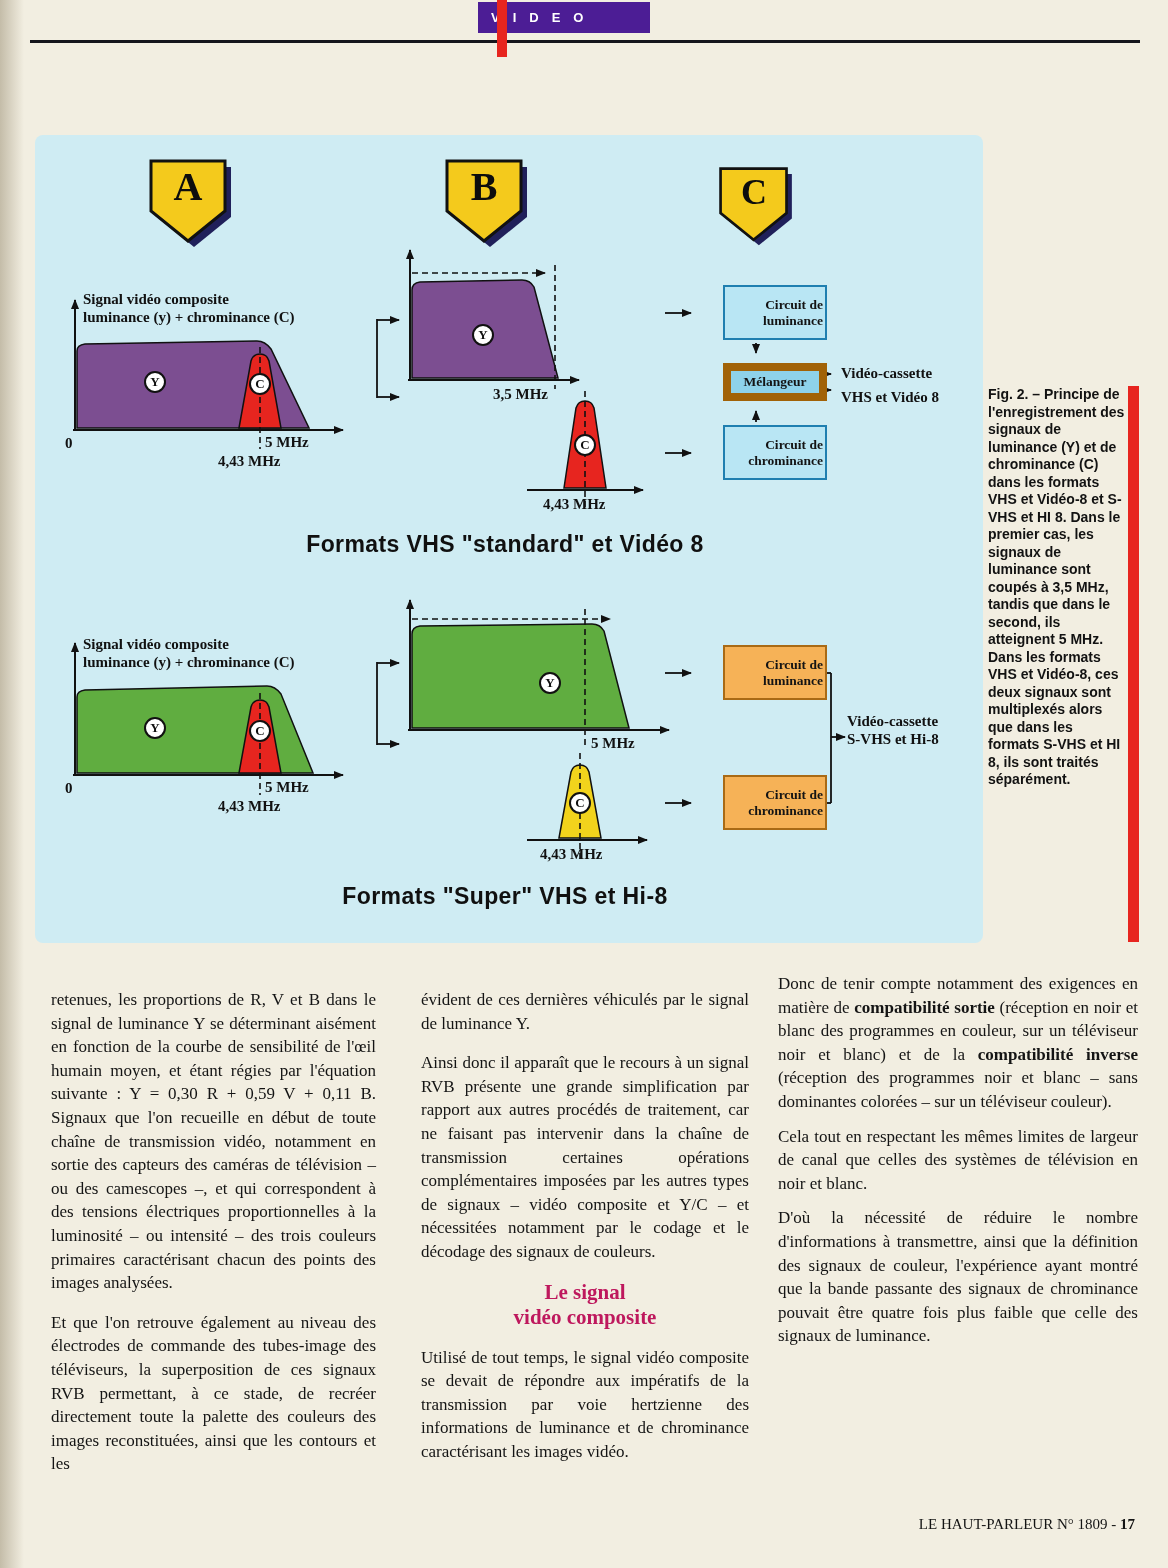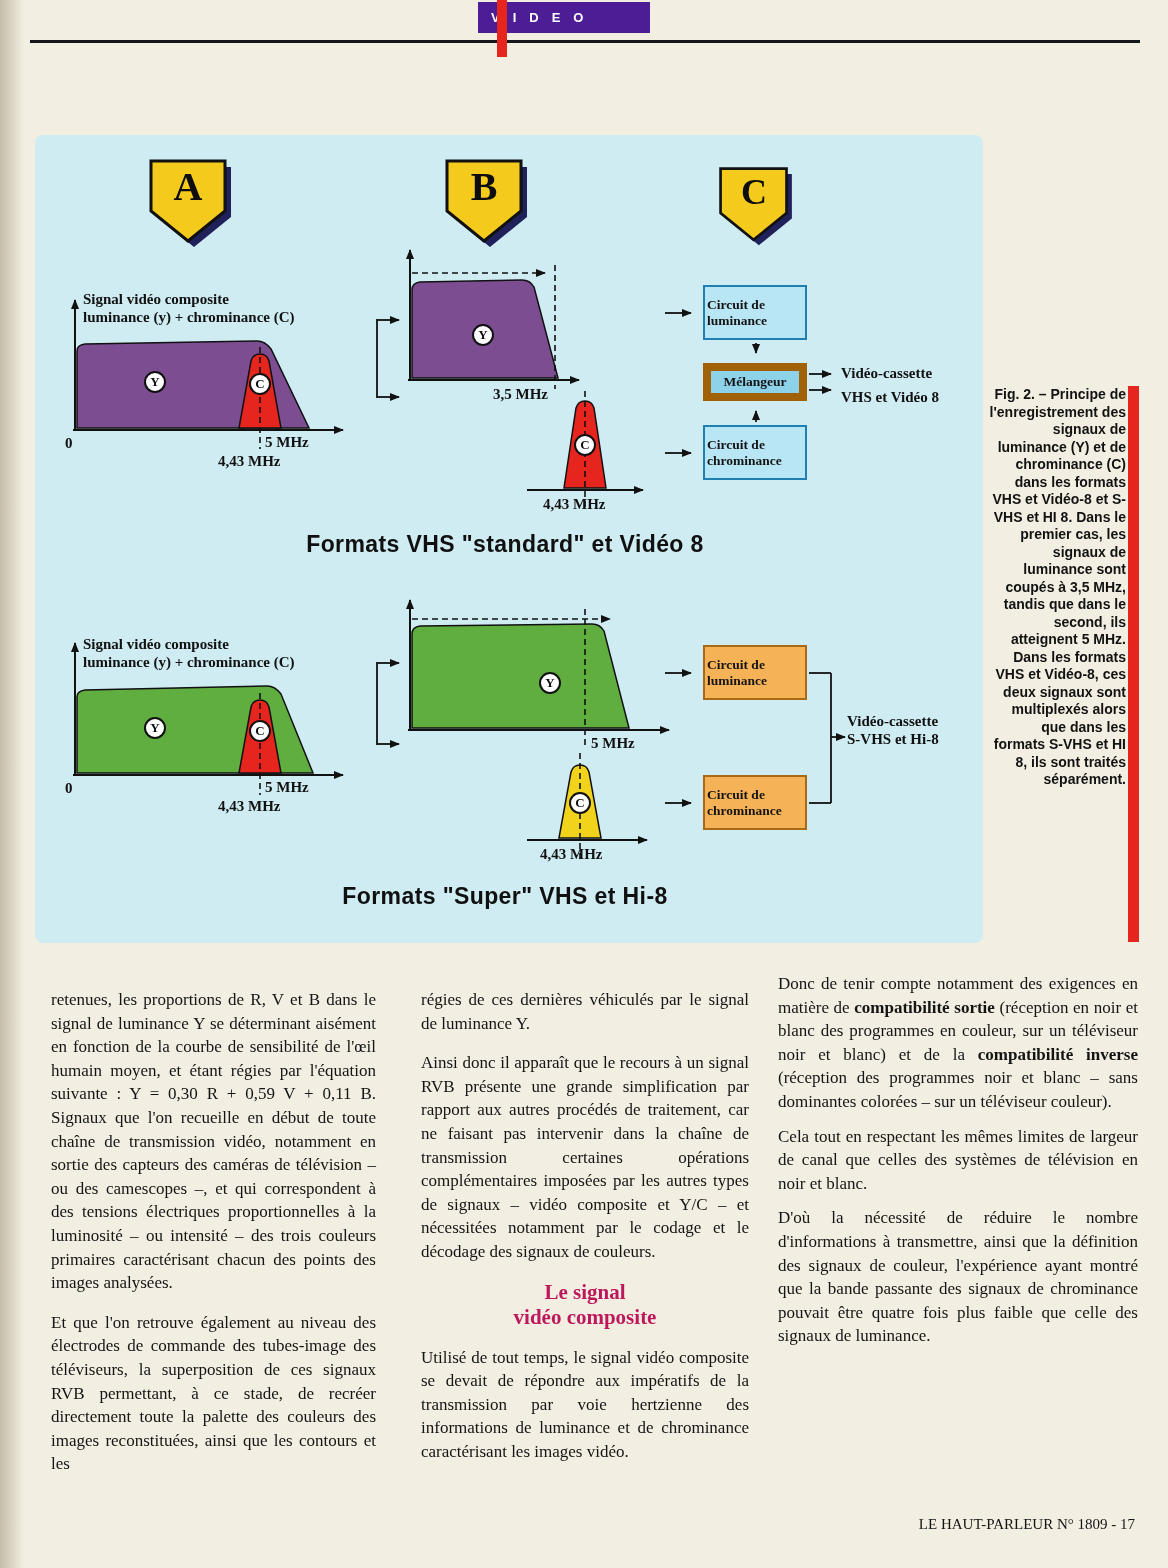--- a/index.html
+++ b/index.html
@@ -19,46 +19,46 @@
   .figure{position:absolute;left:35px;top:135px;width:948px;height:808px;background:#cfecf3;border-radius:8px;}
   .fig-svg{position:absolute;left:0;top:0;}
   .axis{stroke:#111;stroke-width:2;fill:none;}
   .thin{stroke:#111;stroke-width:1.8;fill:none;}
   .dash{stroke:#111;stroke-width:1.6;stroke-dasharray:6 4;fill:none;}
   .fl{position:absolute;font:bold 15px "Liberation Serif",serif;white-space:nowrap;color:#111;}
   .glyph{position:absolute;width:22px;height:22px;border-radius:50%;background:#fff;border:2px solid #111;
     box-sizing:border-box;display:flex;align-items:center;justify-content:center;
     font:bold 13px "Liberation Serif",serif;color:#111;}
   .cbox{position:absolute;width:104px;box-sizing:border-box;display:flex;align-items:center;justify-content:center;
-    text-align:left;font:bold 13.5px "Liberation Serif",serif;line-height:16px;padding:2px;}
+    text-align:right;font:bold 13.5px "Liberation Serif",serif;line-height:16px;padding:2px;margin-left:20px;}
   .cbox.blue{background:#b9e6f4;border:2px solid #1f7fb0;height:55px;}
   .cbox.blue2{background:#8ed2ea;border:8px solid #a16207;height:38px;}
   .cbox.orange{background:#f6b257;border:2px solid #a96a15;height:55px;}
   .fig-title{position:absolute;left:125px;width:690px;text-align:center;
     font:bold 23px "Liberation Sans",sans-serif;letter-spacing:.4px;color:#101010;}
   .badge{position:absolute;}
   .badge .letter{position:absolute;left:0;top:6px;width:82px;text-align:center;
     font:bold 40px "Liberation Serif",serif;color:#0d0d0d;}
   .badge.small .letter{width:74px;font-size:36px;}
 
   
   .caption{position:absolute;left:988px;top:386px;width:138px;
-    font:bold 14px/17.5px "Liberation Sans",sans-serif;color:#121212;text-align:right;}
+    font:bold 14px/17.5px "Liberation Sans",sans-serif;color:#121212;text-align:left;}
   .caption-bar{position:absolute;left:1128px;top:386px;width:11px;height:556px;background:#e7251f;}
 
   
   .columns{position:absolute;left:35px;top:972px;width:1100px;display:grid;
     grid-template-columns:357px 360px 360px;column-gap:13px;}
   .col{font:17px/23.6px "Liberation Serif",serif;text-align:justify;}
   .col p{margin:16px;}
   .col3 p{margin:0 0 11px 0;}
   .col-heading{color:#be185d;font:bold 21px/25px "Liberation Serif",serif;text-align:center;margin:2px 0 12px 0;}
 
   .footer{position:absolute;right:33px;top:1516px;font:15px "Liberation Serif",serif;color:#141414;}
-  .footer b{font-weight:normal;}
+  .footer b{font-weight:bold;}
 </style>
 </head>
 <body>
 
 <div class="page-shadow"></div>
 
 <div class="top-rule"></div>
 <div class="video-banner">
   <span class="video-text">VIDEO</span>
 </div>
@@ -208,21 +208,21 @@
 
 <aside class="caption">Fig. 2. – Principe de l'enregistrement des signaux de luminance (Y) et de chrominance (C) dans les formats VHS et Vidéo-8 et S-VHS et HI 8. Dans le premier cas, les signaux de luminance sont coupés à 3,5 MHz, tandis que dans le second, ils atteignent 5 MHz. Dans les formats VHS et Vidéo-8, ces deux signaux sont multiplexés alors que dans les formats S-VHS et HI 8, ils sont traités séparément.</aside>
 <div class="caption-bar"></div>
 
 <main class="columns">
   <div class="col col1">
     <p>retenues, les proportions de R, V et B dans le signal de luminance Y se déterminant aisément en fonction de la courbe de sensibilité de l'œil humain moyen, et étant régies par l'équation suivante : Y = 0,30 R + 0,59 V + 0,11 B. Signaux que l'on recueille en début de toute chaîne de transmission vidéo, notamment en sortie des capteurs des caméras de télévision – ou des camescopes –, et qui correspondent à des tensions électriques proportionnelles à la luminosité – ou intensité – des trois couleurs primaires caractérisant chacun des points des images analysées.</p>
     <p>Et que l'on retrouve également au niveau des électrodes de commande des tubes-image des téléviseurs, la superposition de ces signaux RVB permettant, à ce stade, de recréer directement toute la palette des couleurs des images reconstituées, ainsi que les contours et les</p>
   </div>
   <div class="col col2">
-    <p>régies de ces dernières véhiculés par le signal de luminance Y.</p>
+    <p>évident de ces dernières véhiculés par le signal de luminance Y.</p>
     <p>Ainsi donc il apparaît que le recours à un signal RVB présente une grande simplification par rapport aux autres procédés de traitement, car ne faisant pas intervenir dans la chaîne de transmission certaines opérations complémentaires imposées par les autres types de signaux – vidéo composite et Y/C – et nécessitées notamment par le codage et le décodage des signaux de couleurs.</p>
     <div class="col-heading">
       <div>Le signal</div>
       <div>vidéo composite</div>
     </div>
     <p>Utilisé de tout temps, le signal vidéo composite se devait de répondre aux impératifs de la transmission par voie hertzienne des informations de luminance et de chrominance caractérisant les images vidéo.</p>
   </div>
   <div class="col col3">
     <p><span>Donc de tenir compte notamment des exigences en matière de </span><b>compatibilité sortie</b><span> (réception en noir et blanc des programmes en couleur, sur un téléviseur noir et blanc) et de la </span><b>compatibilité inverse</b><span> (réception des programmes noir et blanc – sans dominantes colorées – sur un téléviseur couleur).</span></p>
     <p>Cela tout en respectant les mêmes limites de largeur de canal que celles des systèmes de télévision en noir et blanc.</p>

